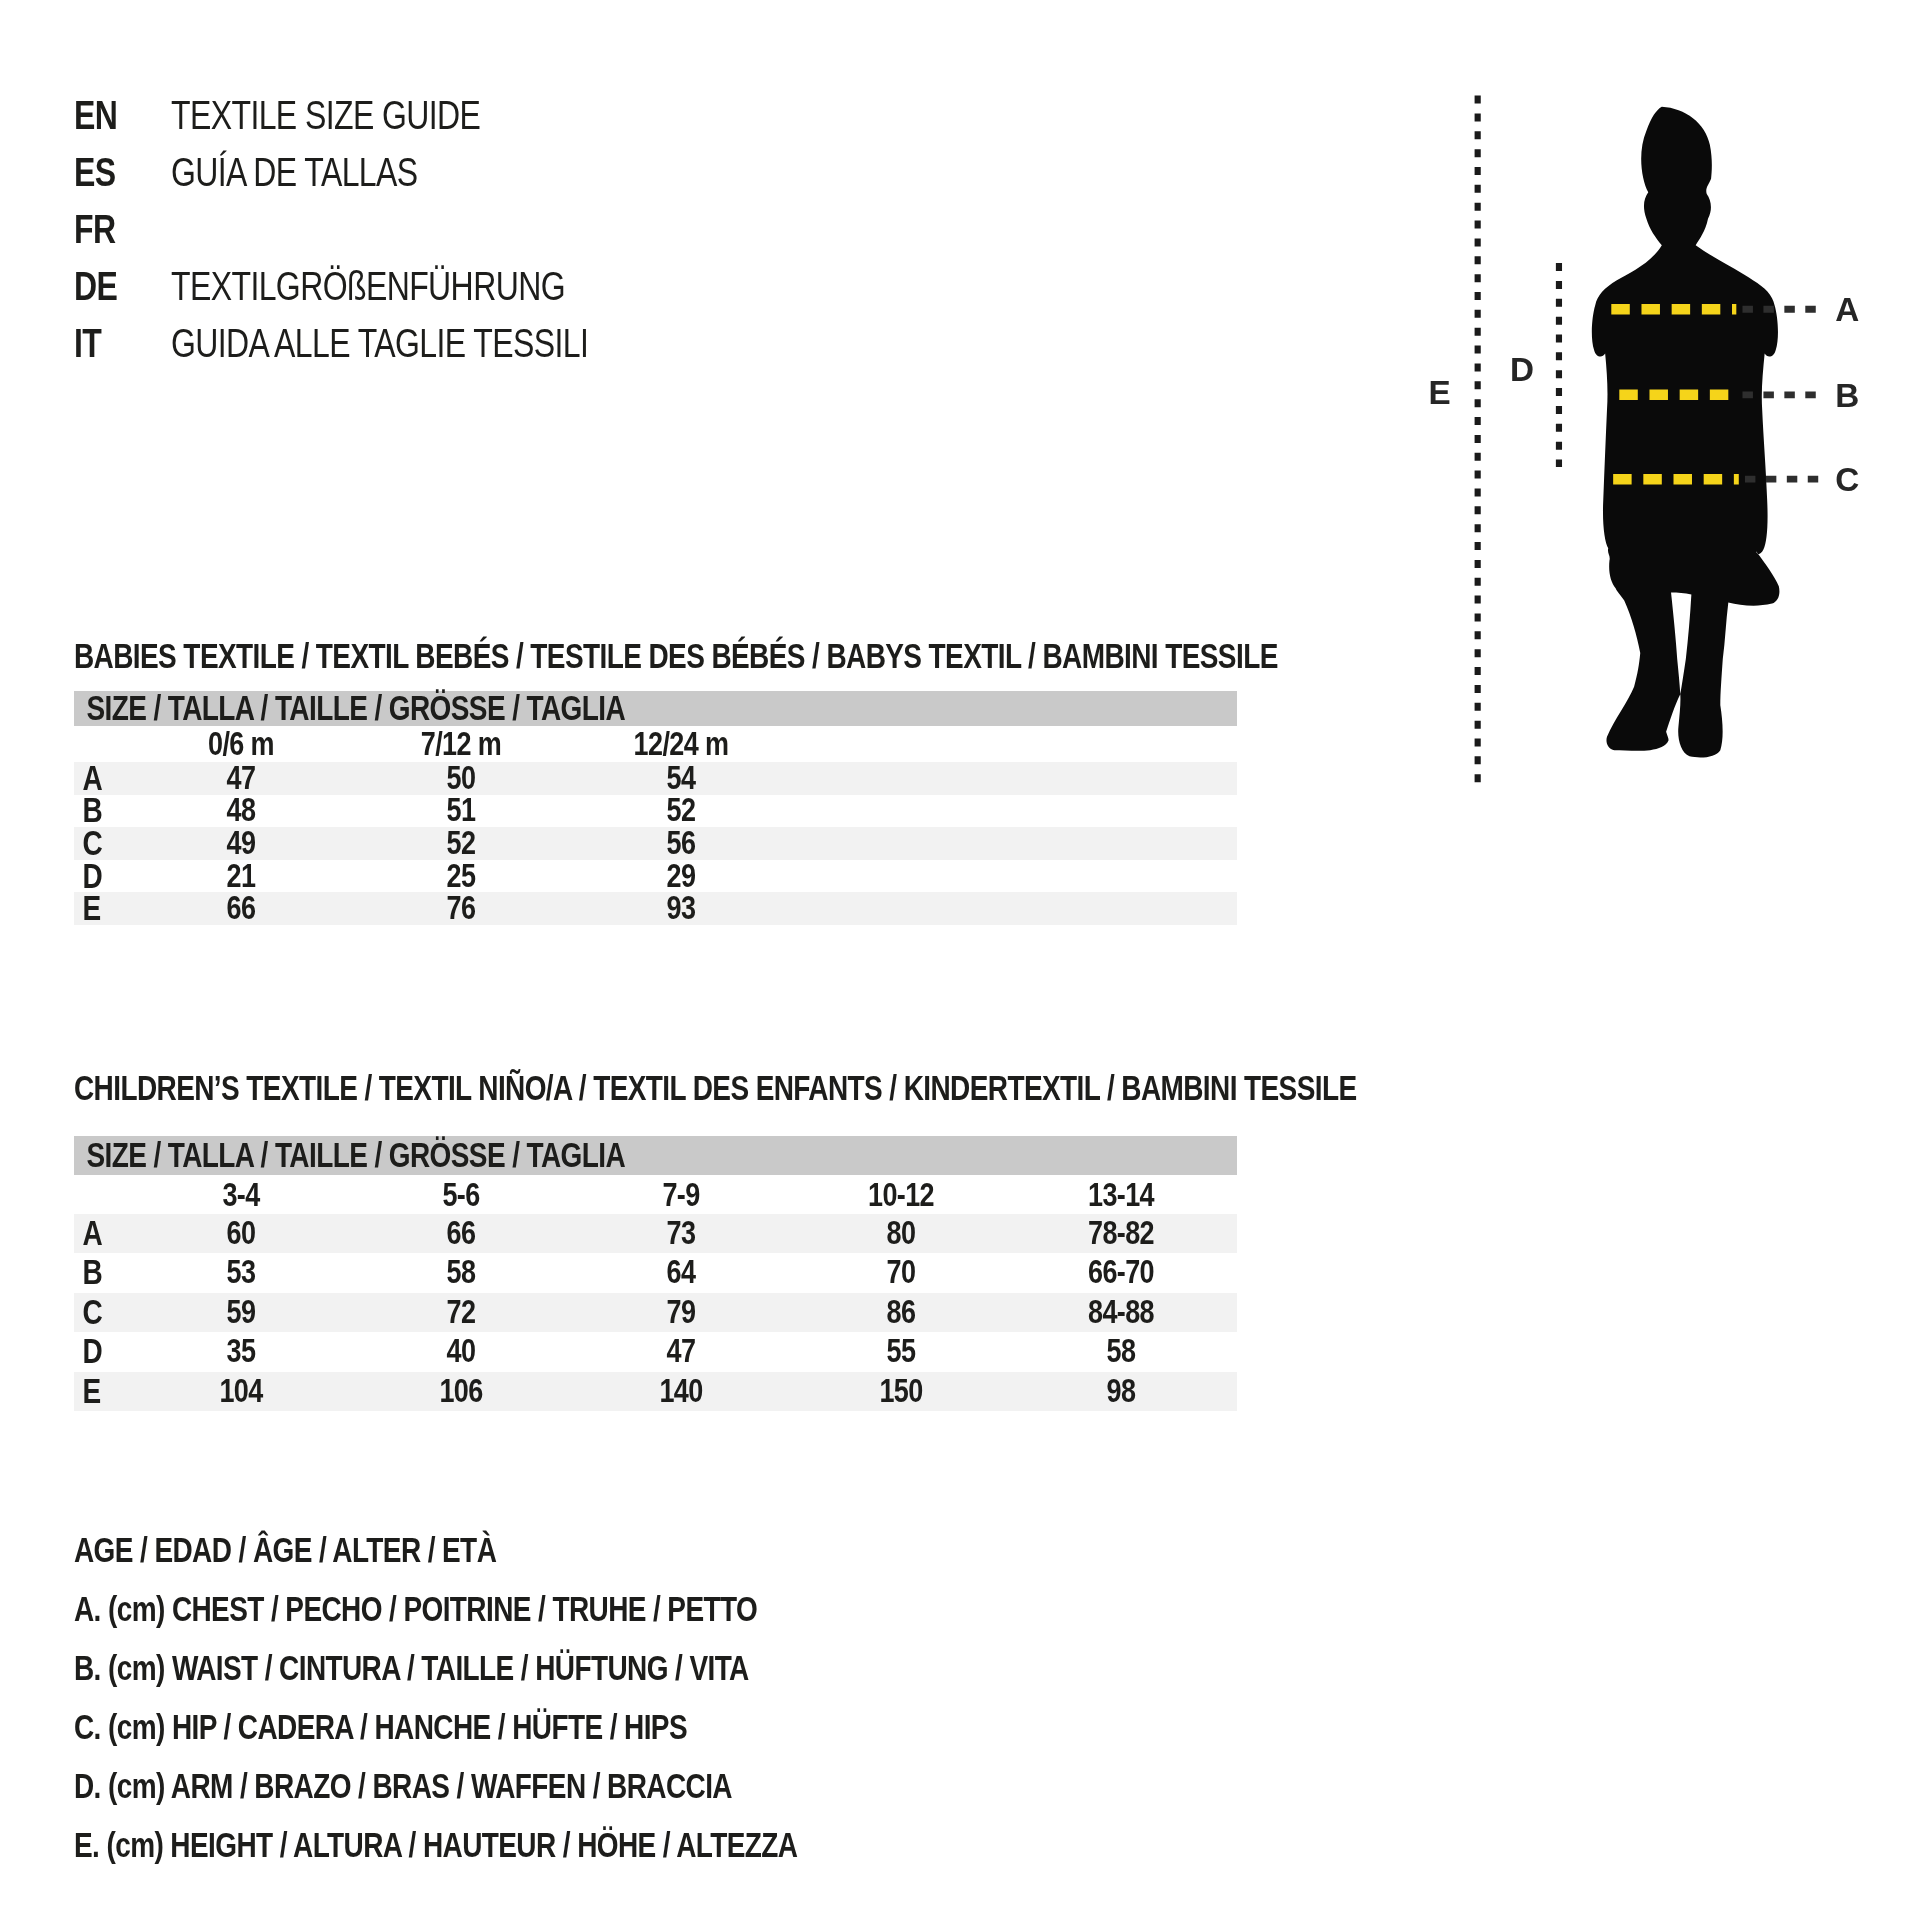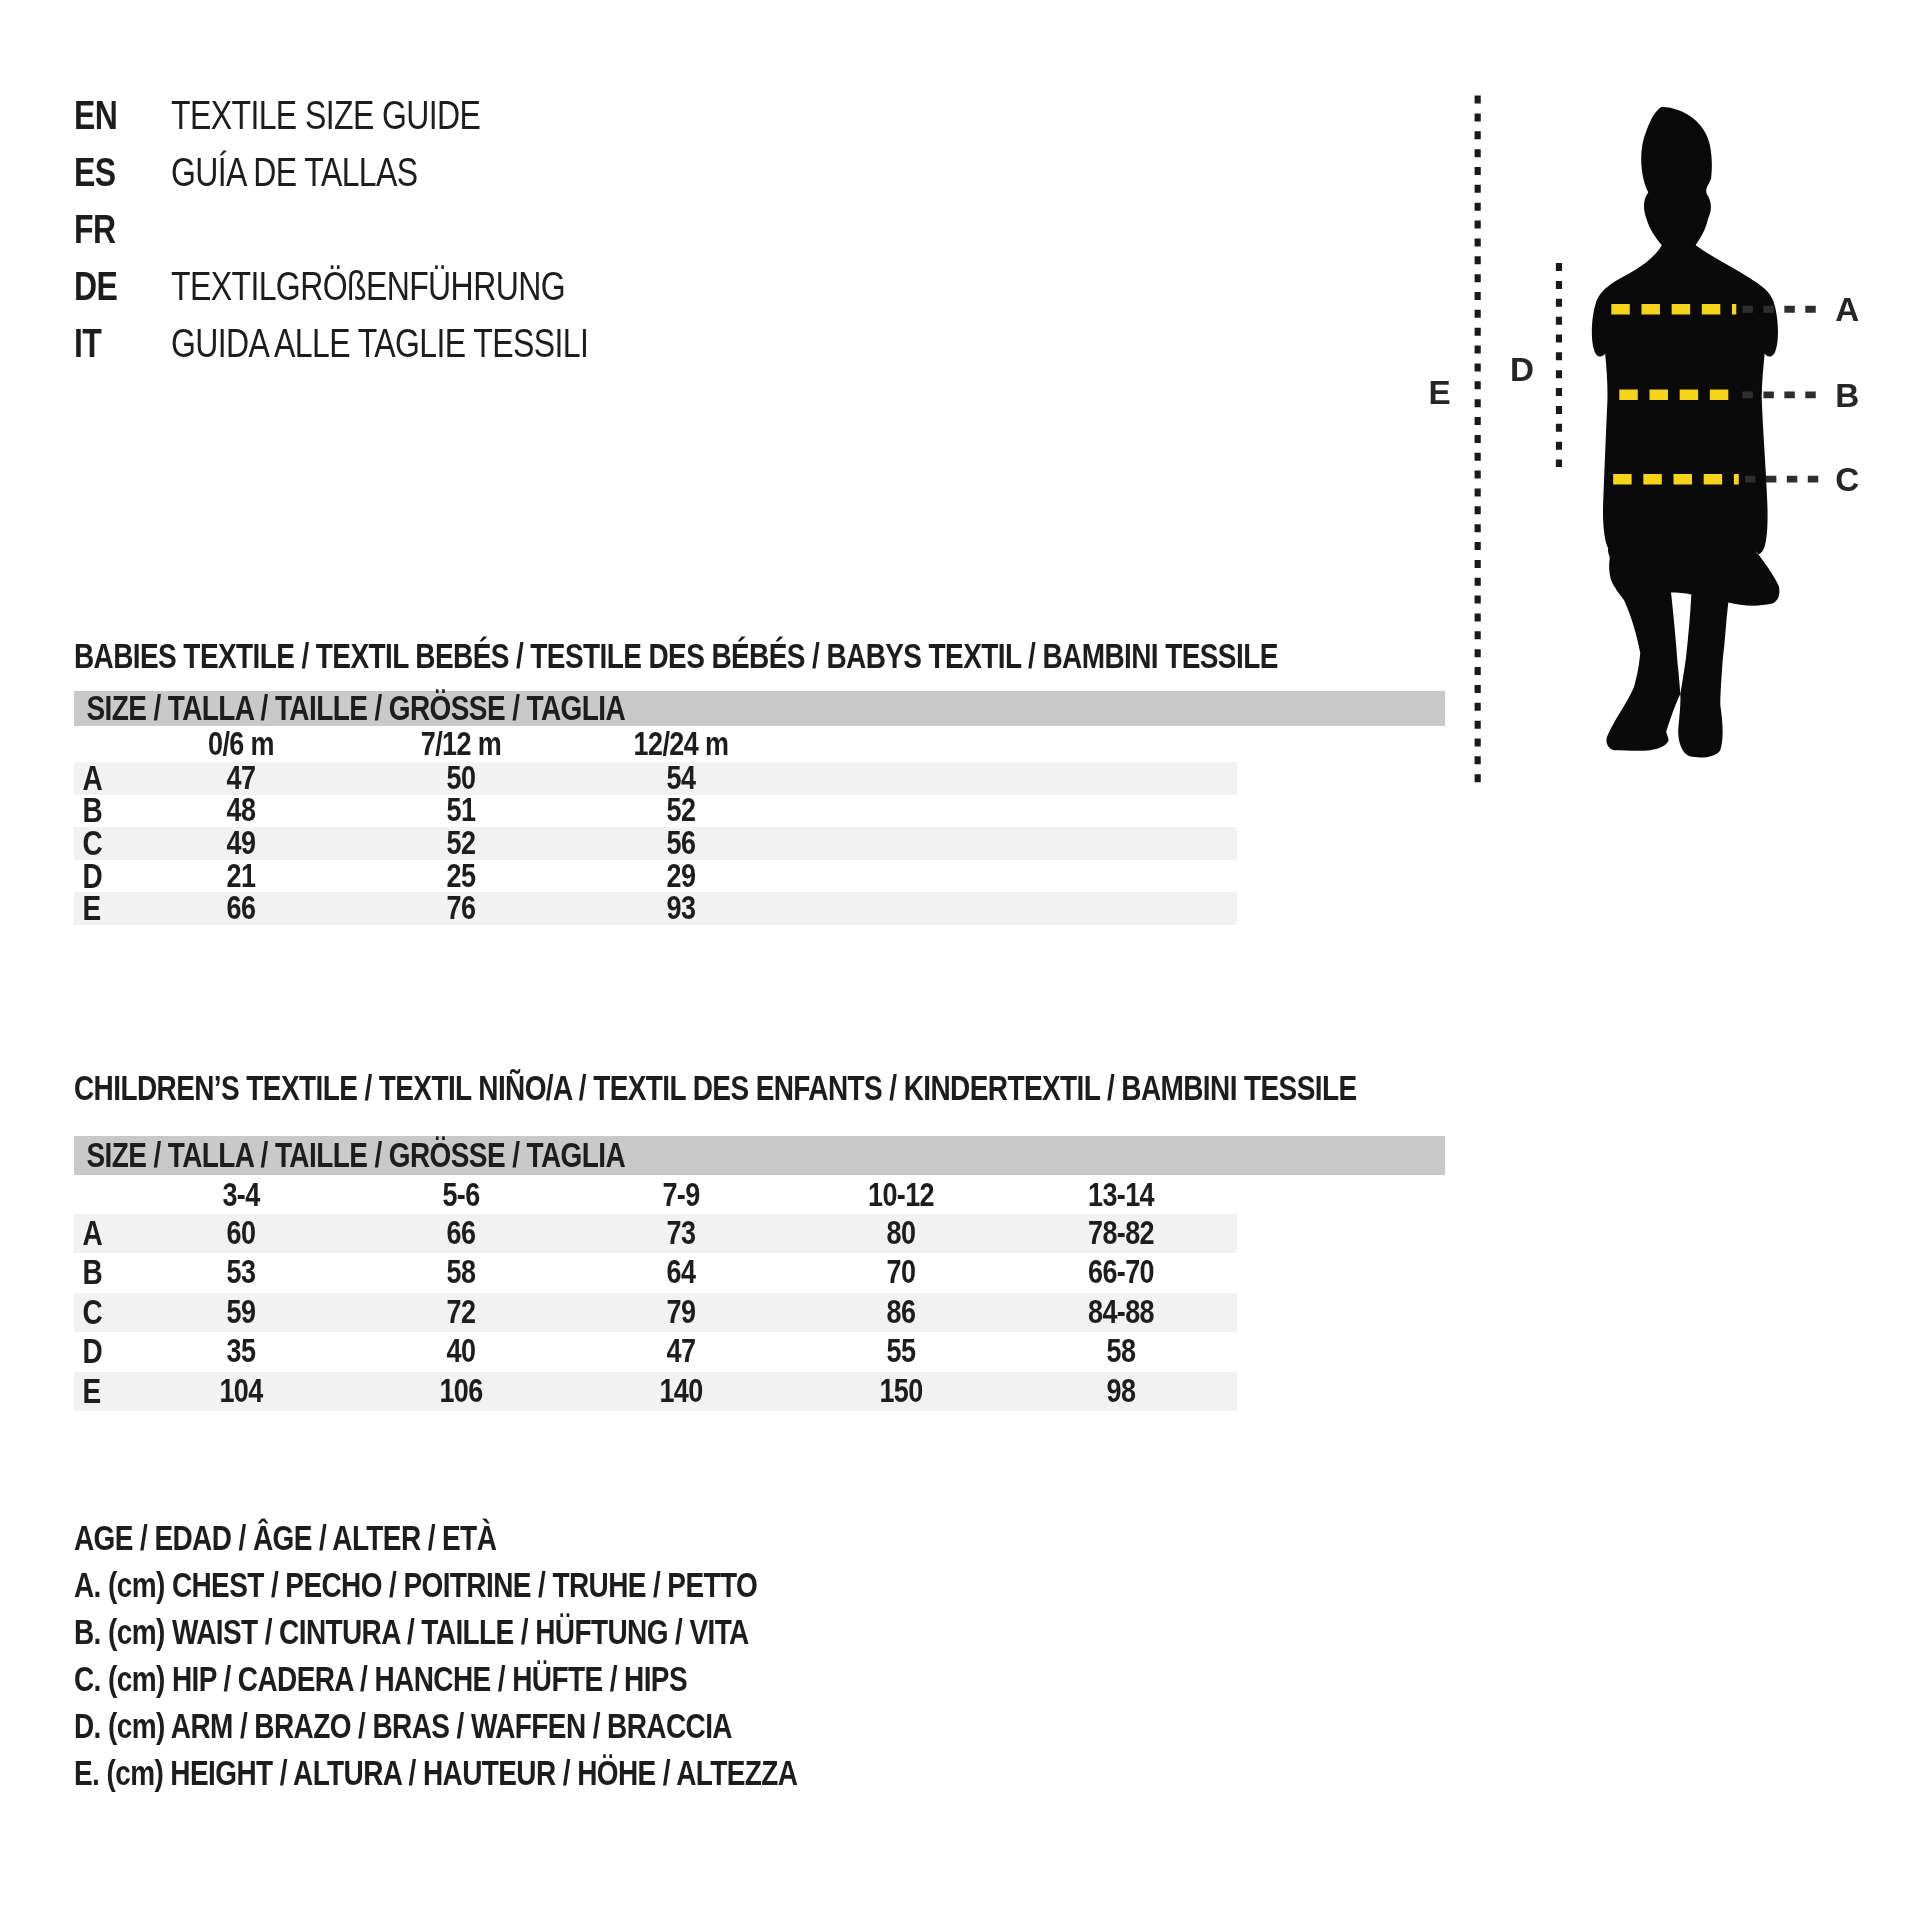--- a/index.html
+++ b/index.html
@@ -21,42 +21,42 @@
   .lang-block { left:74px; top:87px; }
   .lang-row { display:flex; height:57px; align-items:center; }
   .lang-code  { width:97px; font-size:32px; font-weight:bold; letter-spacing:-0.6px; }
   .lang-title { font-size:32px; font-weight:normal; letter-spacing:-0.6px; }
 
   
   .section-title { font-size:28px; font-weight:bold; letter-spacing:-0.6px; white-space:nowrap; }
 
   
   .size-bar {
-    left:74px; width:1371px;
+    left:74px; width:1163px;
     background:#c9c9c9;
     display:flex; align-items:center;
   }
   .size-bar span { font-size:28px; font-weight:bold; letter-spacing:-0.6px; padding-left:6.2px; }
 
   .trow { left:74px; width:1163px; display:flex; }
   .cell-letter {
     width:57px; display:flex; align-items:center;
     font-size:28px; font-weight:bold; letter-spacing:-0.6px;
     padding-left:8.6px; box-sizing:border-box;
   }
   .cell {
     width:220px; display:flex; align-items:center; justify-content:center;
     font-size:27px; font-weight:bold; letter-spacing:-0.6px;
   }
   .striped { background:#f2f2f2; }
 
   
   .legend-block { left:74px; top:1515px; }
   .legend-line { height:47px; display:flex; align-items:center;
-                 font-size:28px; font-weight:bold; letter-spacing:-0.6px; white-space:nowrap; }
+                 font-size:28px; font-weight:bold; letter-spacing:-0.6px; white-space:nowrap;margin-top:12px; }
 
   
   .figure-svg { left:1405px; top:86px; }
   .fig-label { font-size:54px; font-weight:bold; fill:#262626; }
 </style>
 </head>
 <body>
 
 <div class="abs lang-block">
   <div class="lang-row">

